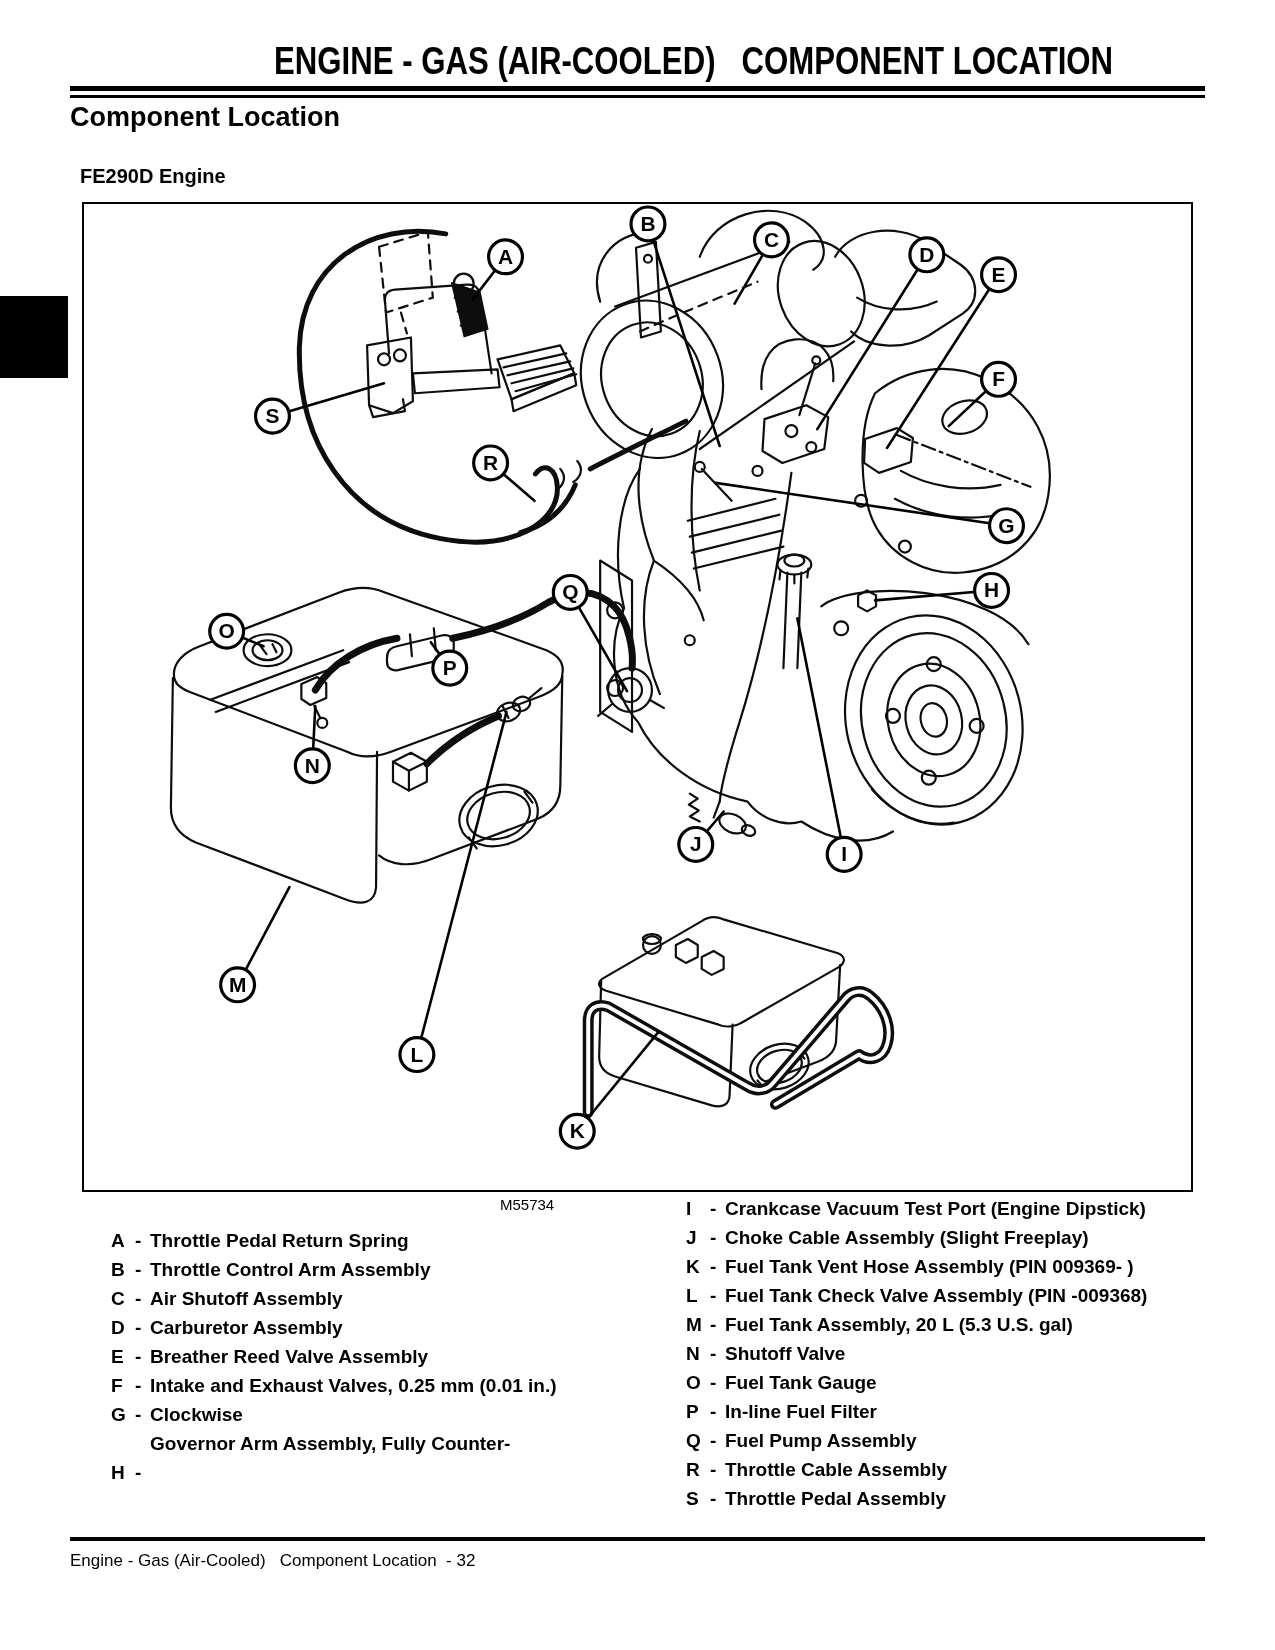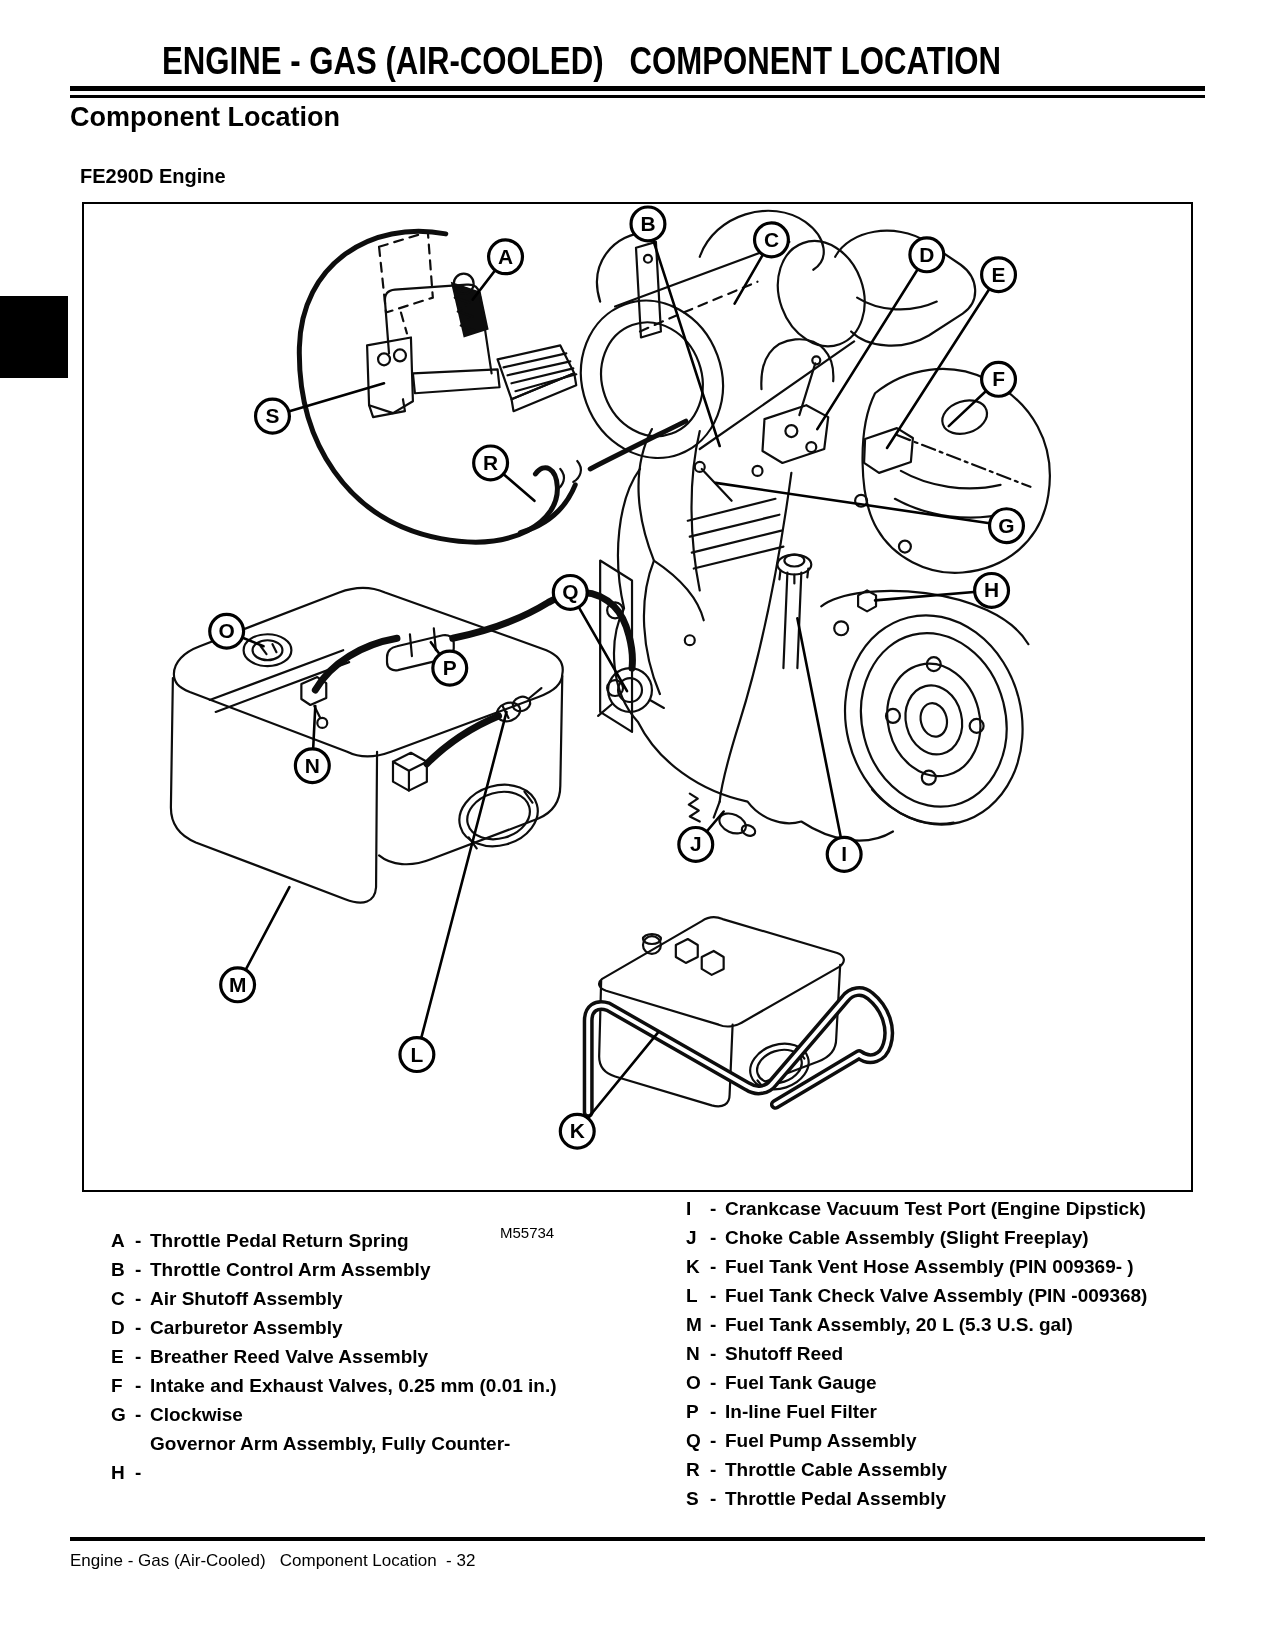--- a/index.html
+++ b/index.html
@@ -1,31 +1,31 @@
 <!DOCTYPE html>
 <html><head>
 <meta charset="utf-8">
 <style>
   html,body{margin:0;padding:0;background:#888;}
   #page{position:relative;width:1275px;height:1650px;background:#ffffff;overflow:hidden;
         font-family:"Liberation Sans","DejaVu Sans",sans-serif;color:#000;}
   
-  #title-wrap{position:absolute;left:70px;top:40px;width:1135px;text-align:left;}
+  #title-wrap{position:absolute;left:70px;top:40px;width:1135px;text-align:right;}
   #title-wrap .t{display:inline-block;transform:scaleX(0.82);transform-origin:50% 50%;
         font-size:38px;font-weight:bold;white-space:pre;letter-spacing:0px;}
   #dbl-rule{position:absolute;left:70px;top:86px;width:1135px;height:4px;
         border-top:5px solid #000;border-bottom:3px solid #000;}
   #sec-heading{position:absolute;left:70px;top:102px;font-size:27px;font-weight:bold;}
   #sub-heading{position:absolute;left:70px;top:165px;font-size:20px;font-weight:bold;margin-left:10px;}
   #side-tab{position:absolute;left:0;top:296px;width:68px;height:82px;background:#000;}
   
   #fig-box{position:absolute;left:82px;top:202px;width:1111px;height:990px;
         border:2.5px solid #000;box-sizing:border-box;background:#fff;}
   #fig-svg{position:absolute;left:0;top:0;width:100%;height:100%;}
-  #fig-code{position:absolute;left:500px;top:1224px;font-size:15px;}
+  #fig-code{position:absolute;left:500px;top:1196px;font-size:15px;}
   
   .ln{stroke:#0d0d0d;fill:none;stroke-width:2.2;stroke-linejoin:round;stroke-linecap:round;}
   .thick{stroke-width:5px;}
   .hose{stroke-width:7px;}
   .dark{fill:#0d0d0d;stroke:none;}
   .dash{stroke-dasharray:9,7;}
   .dashdot{stroke-dasharray:14,5,3,5;}
   .leader{stroke:#000;stroke-width:2.6px;stroke-linecap:round;}
   .co-circle{fill:#fff;stroke:#000;stroke-width:3.2px;}
   .co-text{font-family:"Liberation Sans",sans-serif;font-size:21px;font-weight:bold;
@@ -411,21 +411,21 @@
         <span class="llet">M</span>
         <span class="ldash">-</span>
         <span class="ltxt">
           <div>Fuel Tank Assembly, 20 L (5.3 U.S. gal)</div>
         </span>
       </div>
       <div class="lrow">
         <span class="llet">N</span>
         <span class="ldash">-</span>
         <span class="ltxt">
-          <div>Shutoff Reed</div>
+          <div>Shutoff Valve</div>
         </span>
       </div>
       <div class="lrow">
         <span class="llet">O</span>
         <span class="ldash">-</span>
         <span class="ltxt">
           <div>Fuel Tank Gauge</div>
         </span>
       </div>
       <div class="lrow">

